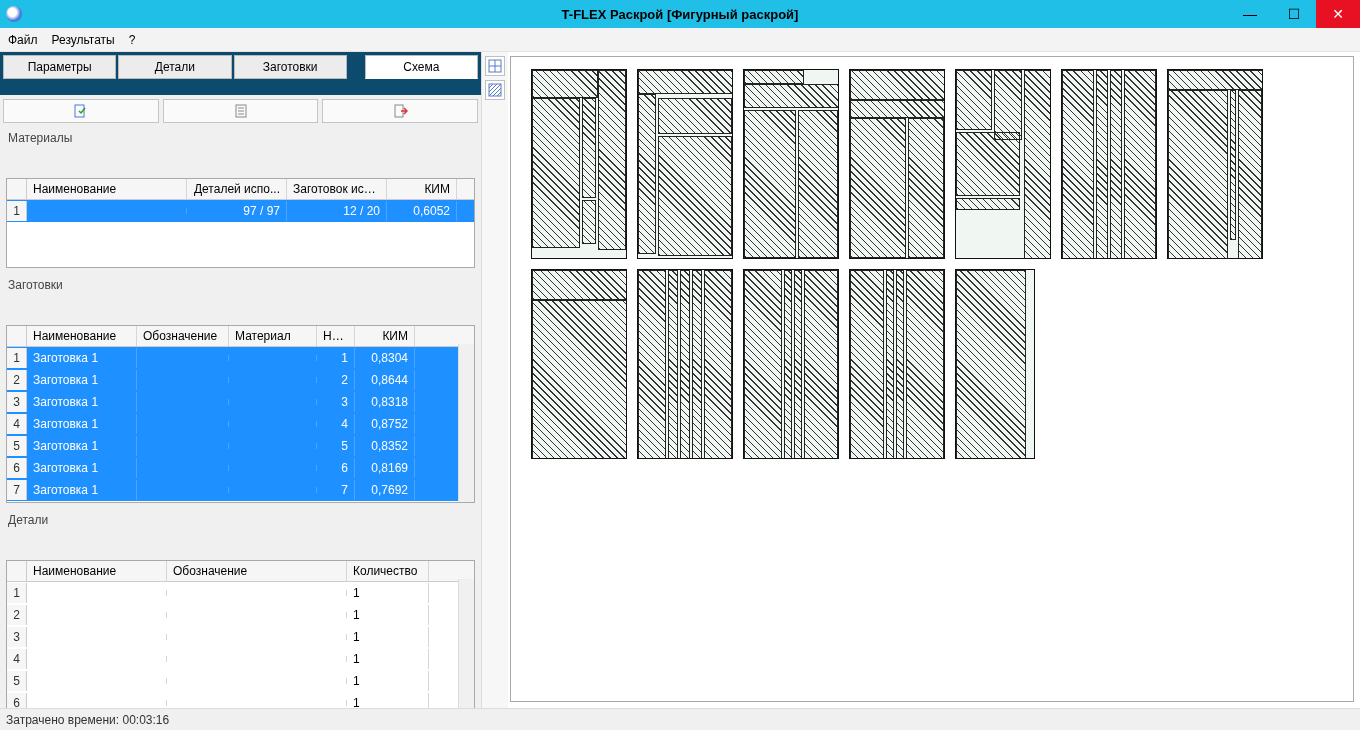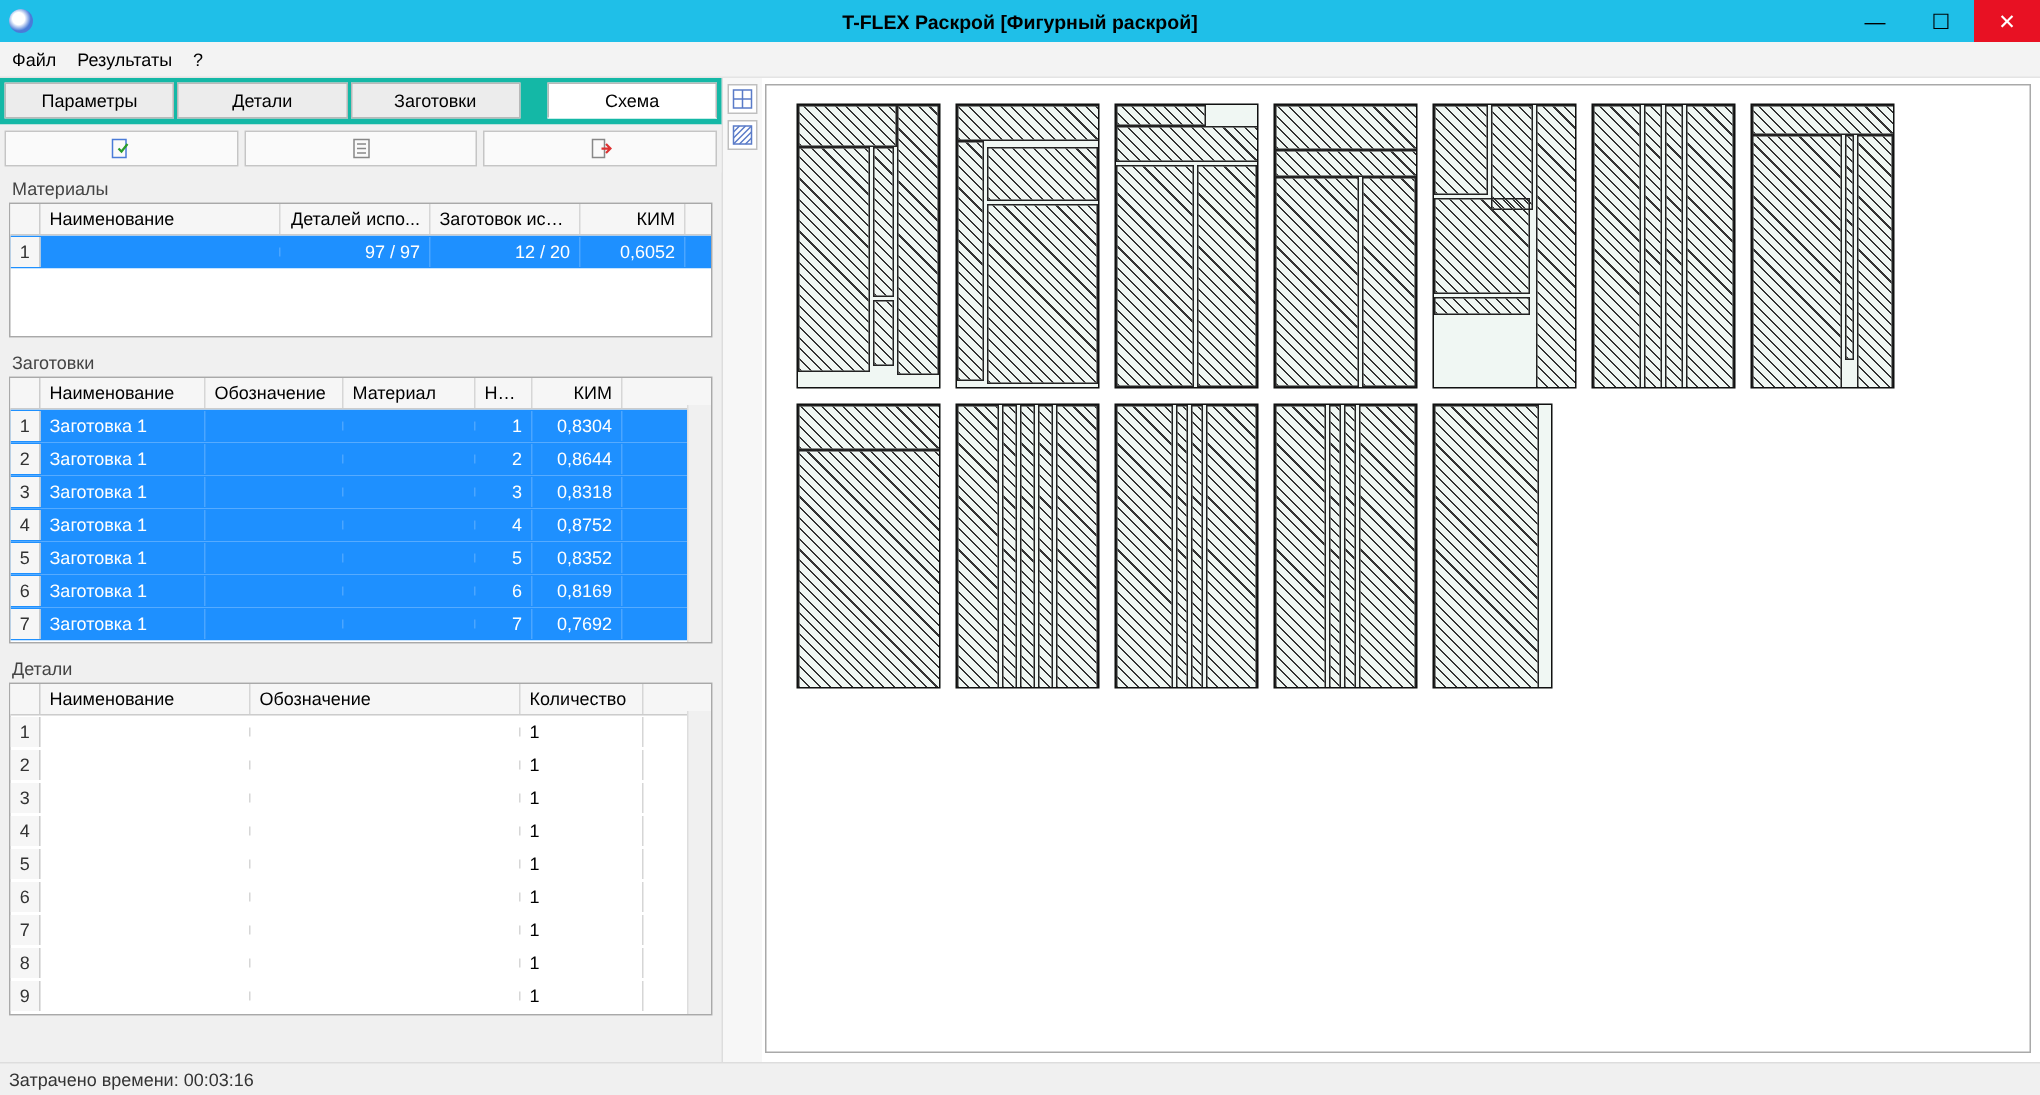--- a/index.html
+++ b/index.html
@@ -61,22 +61,22 @@
 }
 .left-pane {
   width: 482px;
   display: flex;
   flex-direction: column;
   border-right: 1px solid #ddd;
   background: #f0f0f0;
 }
 .tabs {
   display: flex;
-  background: #14b8a6;
-  padding: 3px 3px 4px 3px;
+  background: #0c4a6e;
+  padding: 3px 3px 16px 3px;
   gap: 2px;
 }
 .tab {
   flex: 1;
   height: 24px;
   display: flex;
   align-items: center;
   justify-content: center;
   border: 1px solid #b9b9b9;
   background: #ececec;
@@ -104,20 +104,21 @@
 .section-title {
   font-size: 12px;
   color: #444;
   padding: 4px 2px 2px;
 }
 .grid {
   border: 1px solid #a9a9a9;
   background: #fff;
   font-size: 12px;
   position: relative;
+  margin-top: 31px;
 }
 .grid-head {
   display: flex;
   background: #f6f6f6;
   border-bottom: 1px solid #ccc;
 }
 .grid-head .cell, .grid-row .cell {
   padding: 3px 6px;
   border-right: 1px solid #d6d6d6;
   white-space: nowrap;

